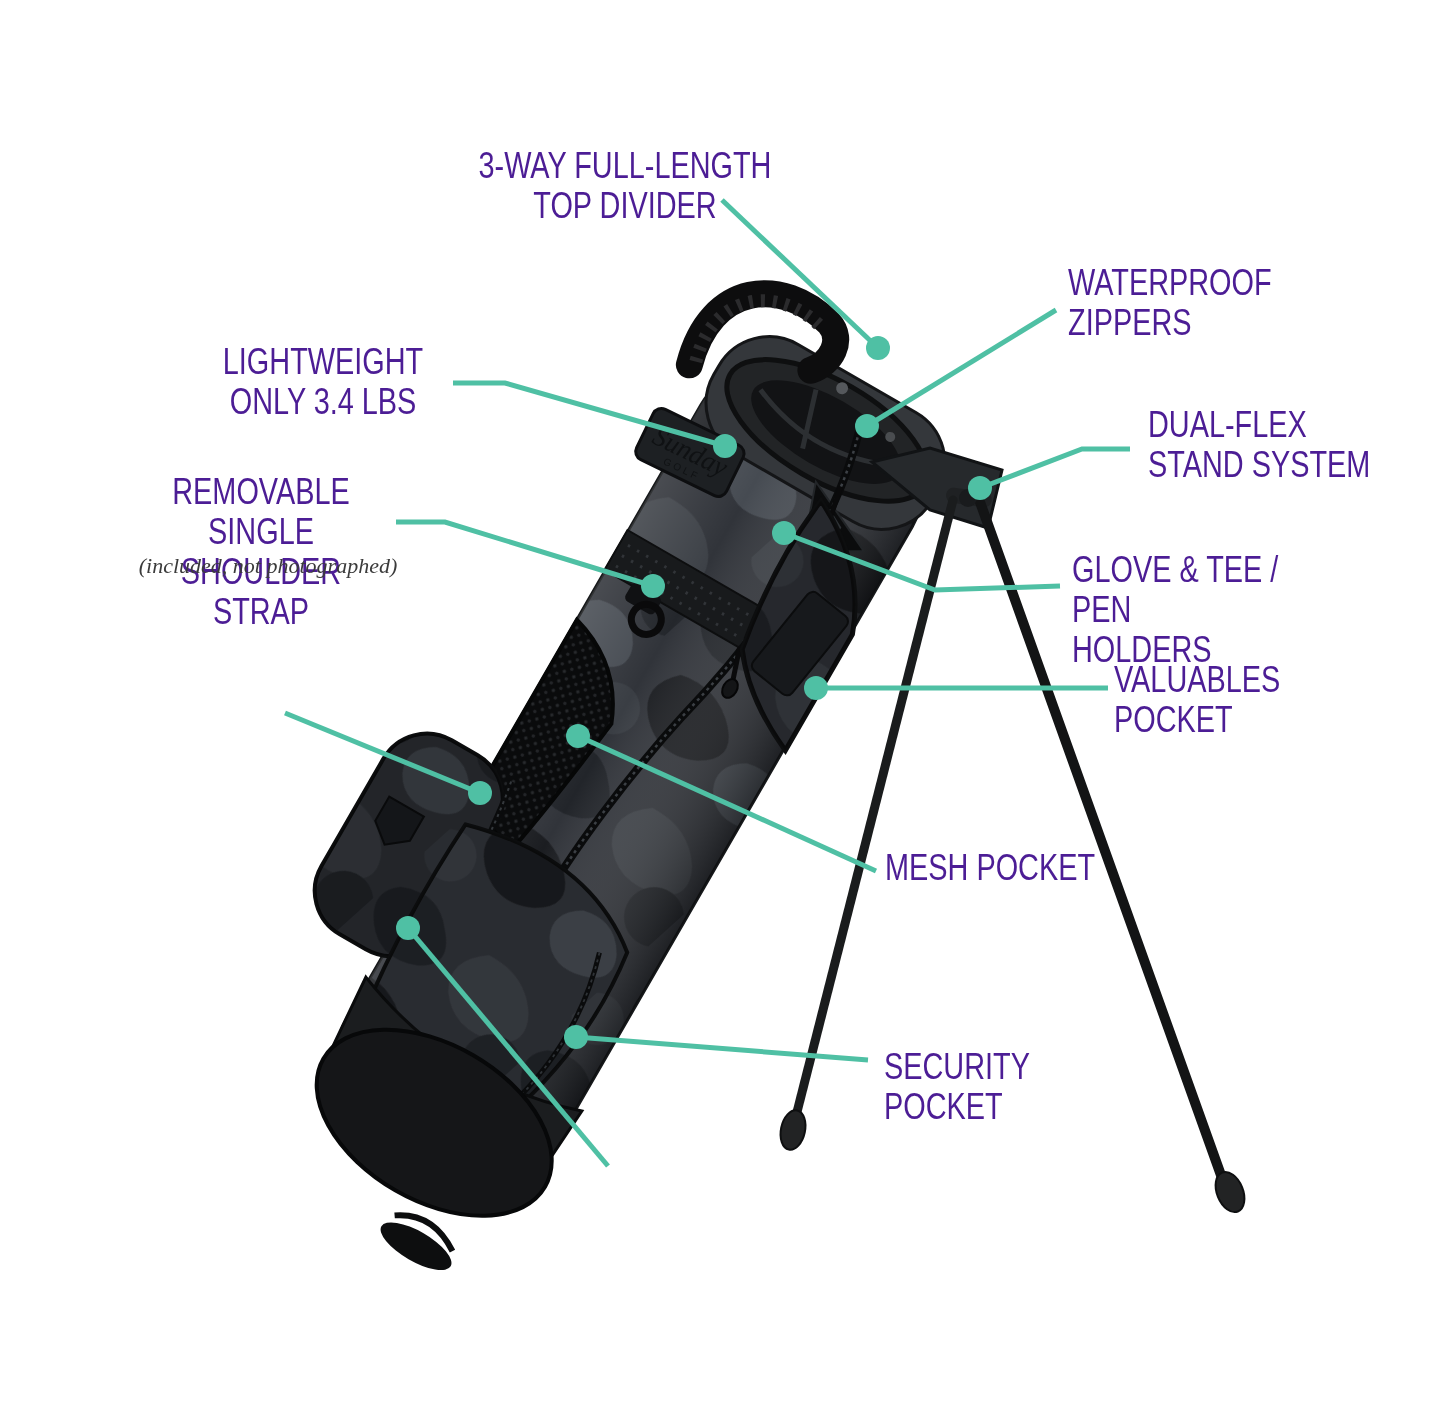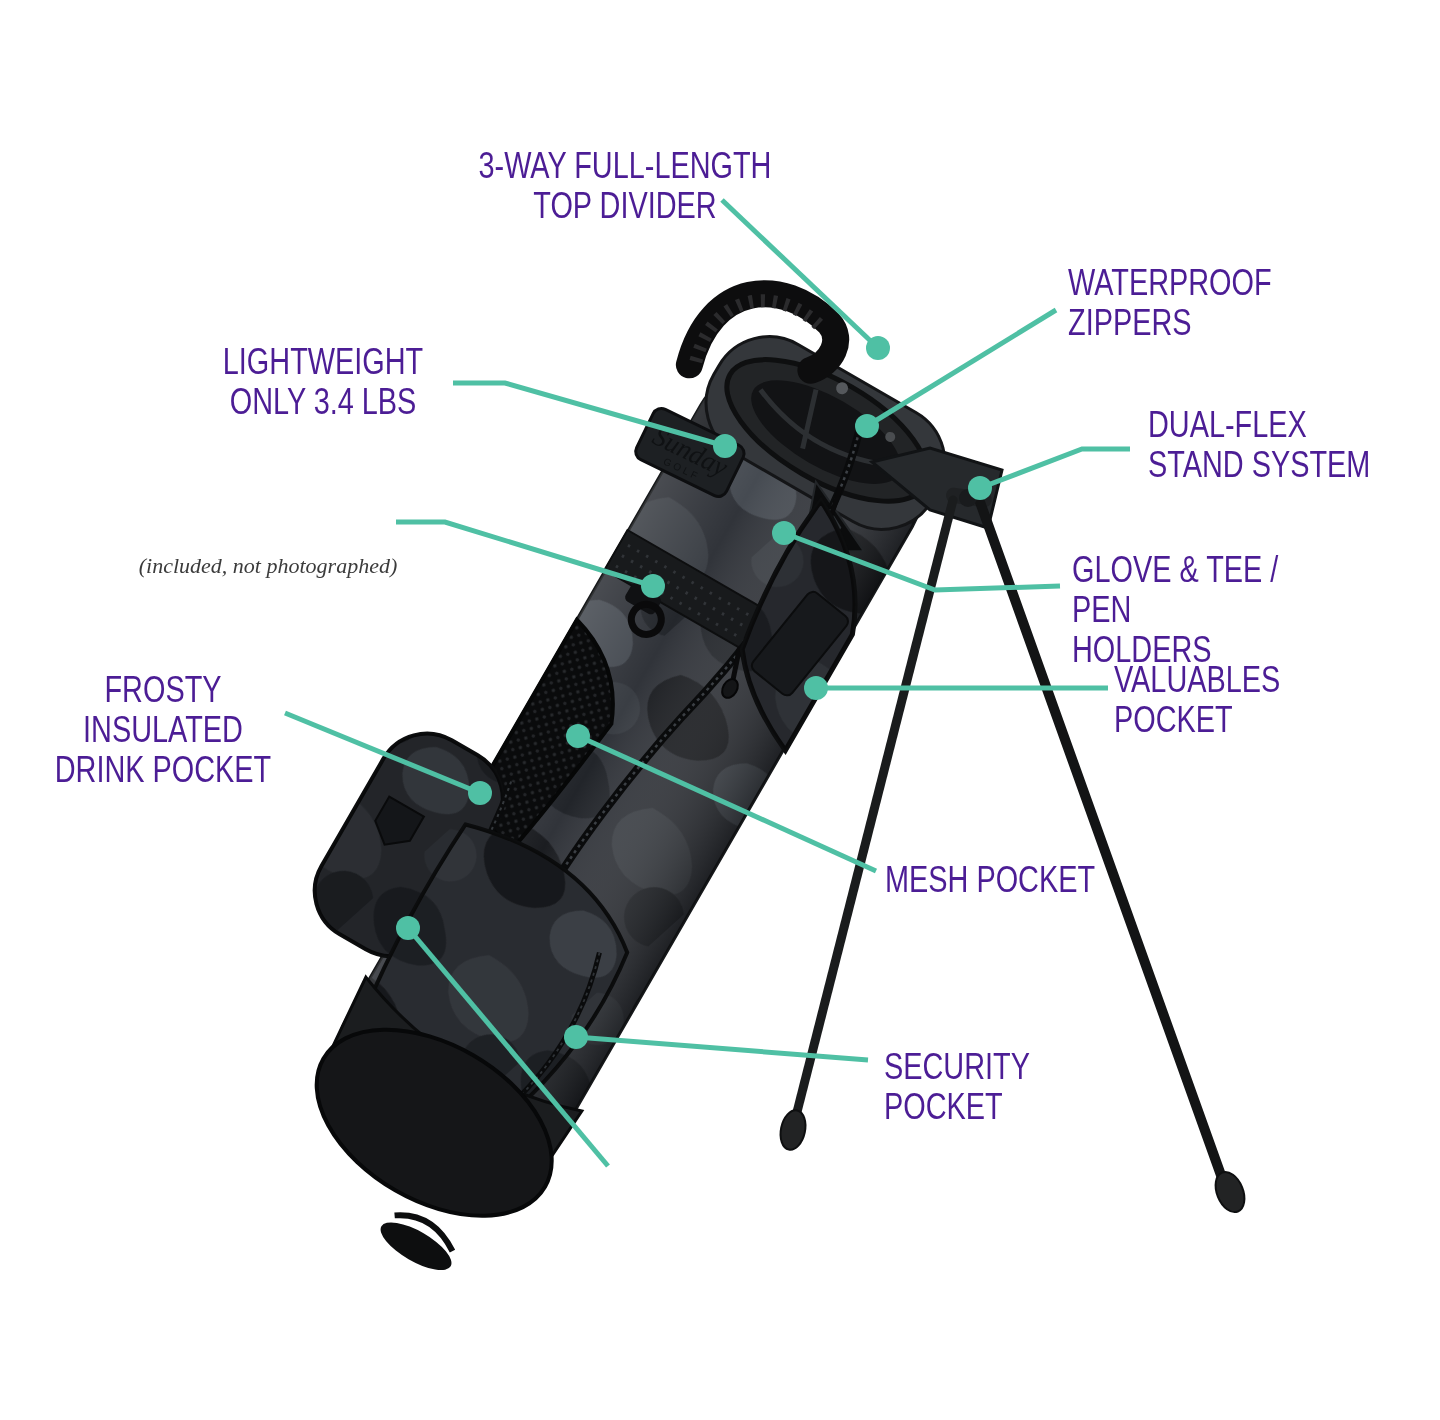--- a/index.html
+++ b/index.html
@@ -179,44 +179,44 @@
     </span>
   </div>
 
   <div class="label al-right" style="left:140px;top:342px;width:300px;">
     <span class="cond">
       <span style="display:block">LIGHTWEIGHT</span>
       <span style="display:block">ONLY 3.4 LBS</span>
     </span>
   </div>
 
+  <div class="label al-right" style="left:78px;top:472px;width:300px;">
+    <span class="cond">
+      <span style="display:block">REMOVABLE SINGLE</span>
+      <span style="display:block">SHOULDER STRAP</span>
+    </span>
+  </div>
   <div class="note" style="left:108px;top:553px;width:320px;">(included, not photographed)</div>
 
-  <div class="label al-center" style="left:13px;top:670px;width:300px;">
-    <span class="cond">
-      <span style="display:block">FROSTY INSULATED</span>
-      <span style="display:block">DRINK POCKET</span>
-    </span>
-  </div>
 
   <div class="label al-left" style="left:1072px;top:550px;width:340px;">
     <span class="cond">
       <span style="display:block">GLOVE &amp; TEE / PEN</span>
       <span style="display:block">HOLDERS</span>
     </span>
   </div>
 
   <div class="label al-left" style="left:1114px;top:654px;width:300px;margin-top:6px;">
     <span class="cond">
       <span style="display:block">VALUABLES</span>
       <span style="display:block">POCKET</span>
     </span>
   </div>
 
-  <div class="label al-left" style="left:885px;top:848px;width:300px;margin-top:12px;">
+  <div class="label al-left" style="left:885px;top:848px;width:300px;">
     <span class="cond">
       <span style="display:block">MESH POCKET</span>
     </span>
   </div>
 
   <div class="label al-left" style="left:884px;top:1022px;width:300px;margin-top:25px;">
     <span class="cond">
       <span style="display:block">SECURITY</span>
       <span style="display:block">POCKET</span>
     </span>

